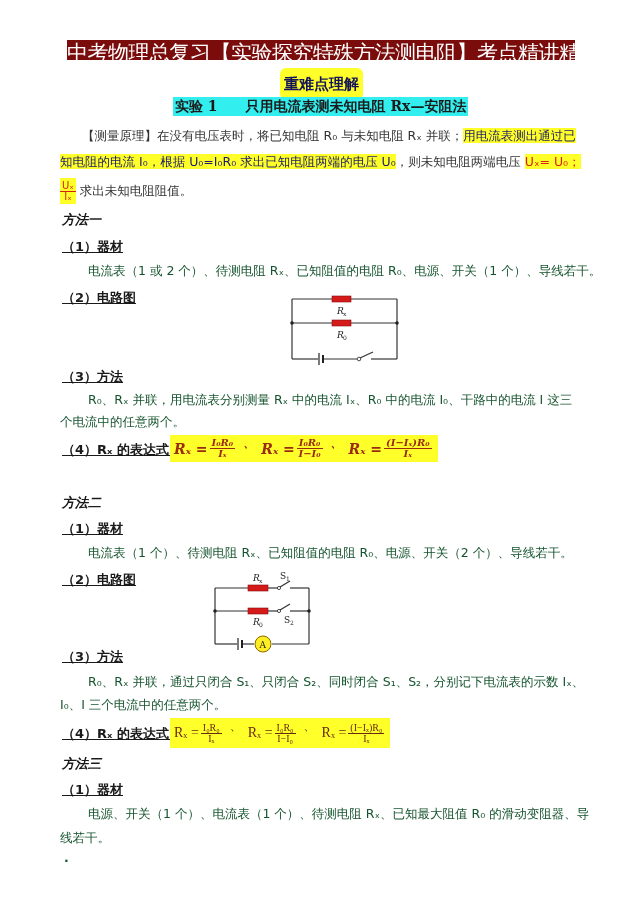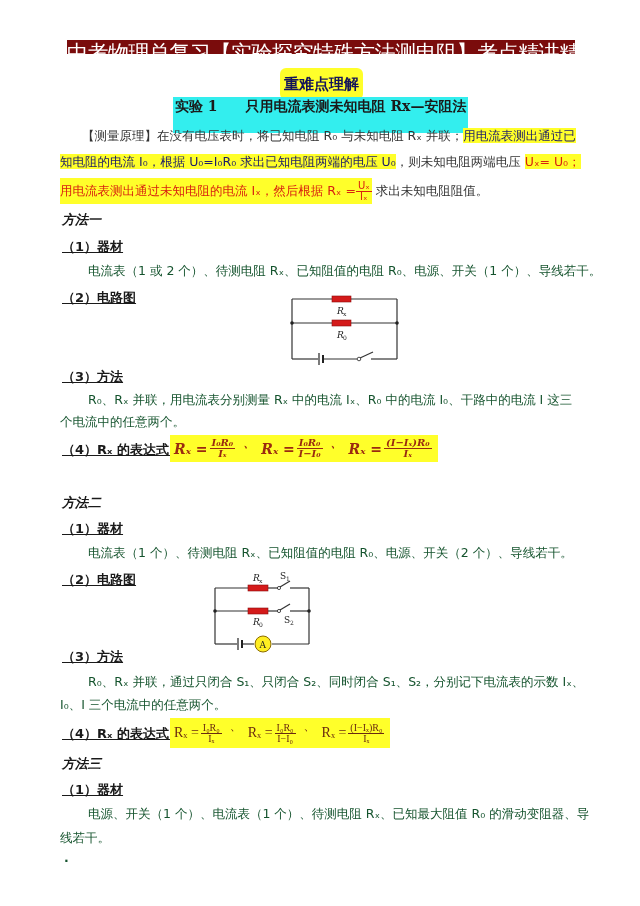--- a/index.html
+++ b/index.html
@@ -1,27 +1,27 @@
 <!DOCTYPE html>
 <html><head>
 <meta charset="utf-8">
 <style>
   html, body { margin:0; padding:0; background:#ffffff; }
   body { width:640px; height:906px; position:relative; overflow:hidden;
          font-family:"DejaVu Serif", serif; color:#222; }
   .abs { position:absolute; white-space:nowrap; }
 
   
-  .title-bar { left:67px; top:40px; width:508px; height:14px; background:#7a0c0c;
+  .title-bar { left:67px; top:40px; width:508px; height:20px; background:#7a0c0c;
                color:#fff; font-size:21px; line-height:26px; text-align:center;
                font-family:"DejaVu Serif", serif; letter-spacing:-0.5px; }
   .subtitle { left:280px; top:68px; height:20px; padding:6px 4px; background:#ffff2a;
               color:#14145a; font-weight:bold; font-size:15px; line-height:20px;
               font-family:"DejaVu Sans", sans-serif;border-radius:6px; }
-  .exp-title { left:173px; top:97px; height:36px; padding:0 2px; background:#33eeee;
+  .exp-title { left:173px; top:97px; height:19px; padding:0 2px; background:#33eeee;
                color:#1a1a1a; font-weight:bold; font-size:14px; line-height:19px;
                font-family:"DejaVu Serif", serif; }
 
   .para { font-size:12.5px; line-height:16px; color:#333; font-family:"DejaVu Sans", sans-serif; }
   .hl { background:#ffff2a; font-weight:normal; }
   .hl-navy { color:#1c1c6a; }
   .hl-red { color:#d82210; }
 
   .heading { font-family:"DejaVu Sans", sans-serif; font-weight:bold; font-size:13px; color:#1a1a1a;text-decoration:underline; }
   .method { font-family:"DejaVu Serif", serif; font-weight:bold; font-style:italic; font-size:13px; color:#1a1a1a; }
@@ -41,21 +41,20 @@
 <div class="abs subtitle">重难点理解</div>
 <div class="abs exp-title">实验 1　　只用电流表测未知电阻 Rx—安阻法</div>
 
 <div class="abs para" style="left:82px; top:128px;">
   <span>【测量原理】在没有电压表时，将已知电阻 R₀ 与未知电阻 Rₓ 并联；</span><span class="hl hl-navy">用电流表测出通过已</span>
 </div>
 <div class="abs para" style="left:60px; top:154px;">
   <span class="hl hl-navy">知电阻的电流 I₀，根据 U₀=I₀R₀ 求出已知电阻两端的电压 U₀</span><span>，则未知电阻两端电压 </span><span class="hl hl-red">Uₓ= U₀；</span>
 </div>
 <div class="abs para" style="left:60px; top:178px; display:flex; align-items:center;">
-  <span class="hl hl-red" style="line-height:26px;">用电流表测出通过未知电阻的电流 Iₓ，然后根据 Rₓ = </span>
     <span class="hl hl-red frac" style="height:26px; justify-content:center; margin:0;">
       <span class="num">Uₓ</span>
       <span>Iₓ</span>
     </span>
   <span style="margin-left:4px;">求出未知电阻阻值。</span>
 </div>
 
 <div class="abs method" style="left:62px; top:211px;">方法一</div>
 <div class="abs heading" style="left:62px; top:238px;">（1）器材</div>
 <div class="abs body-text" style="left:88px; top:263px;">电流表（1 或 2 个）、待测电阻 Rₓ、已知阻值的电阻 R₀、电源、开关（1 个）、导线若干。</div>

